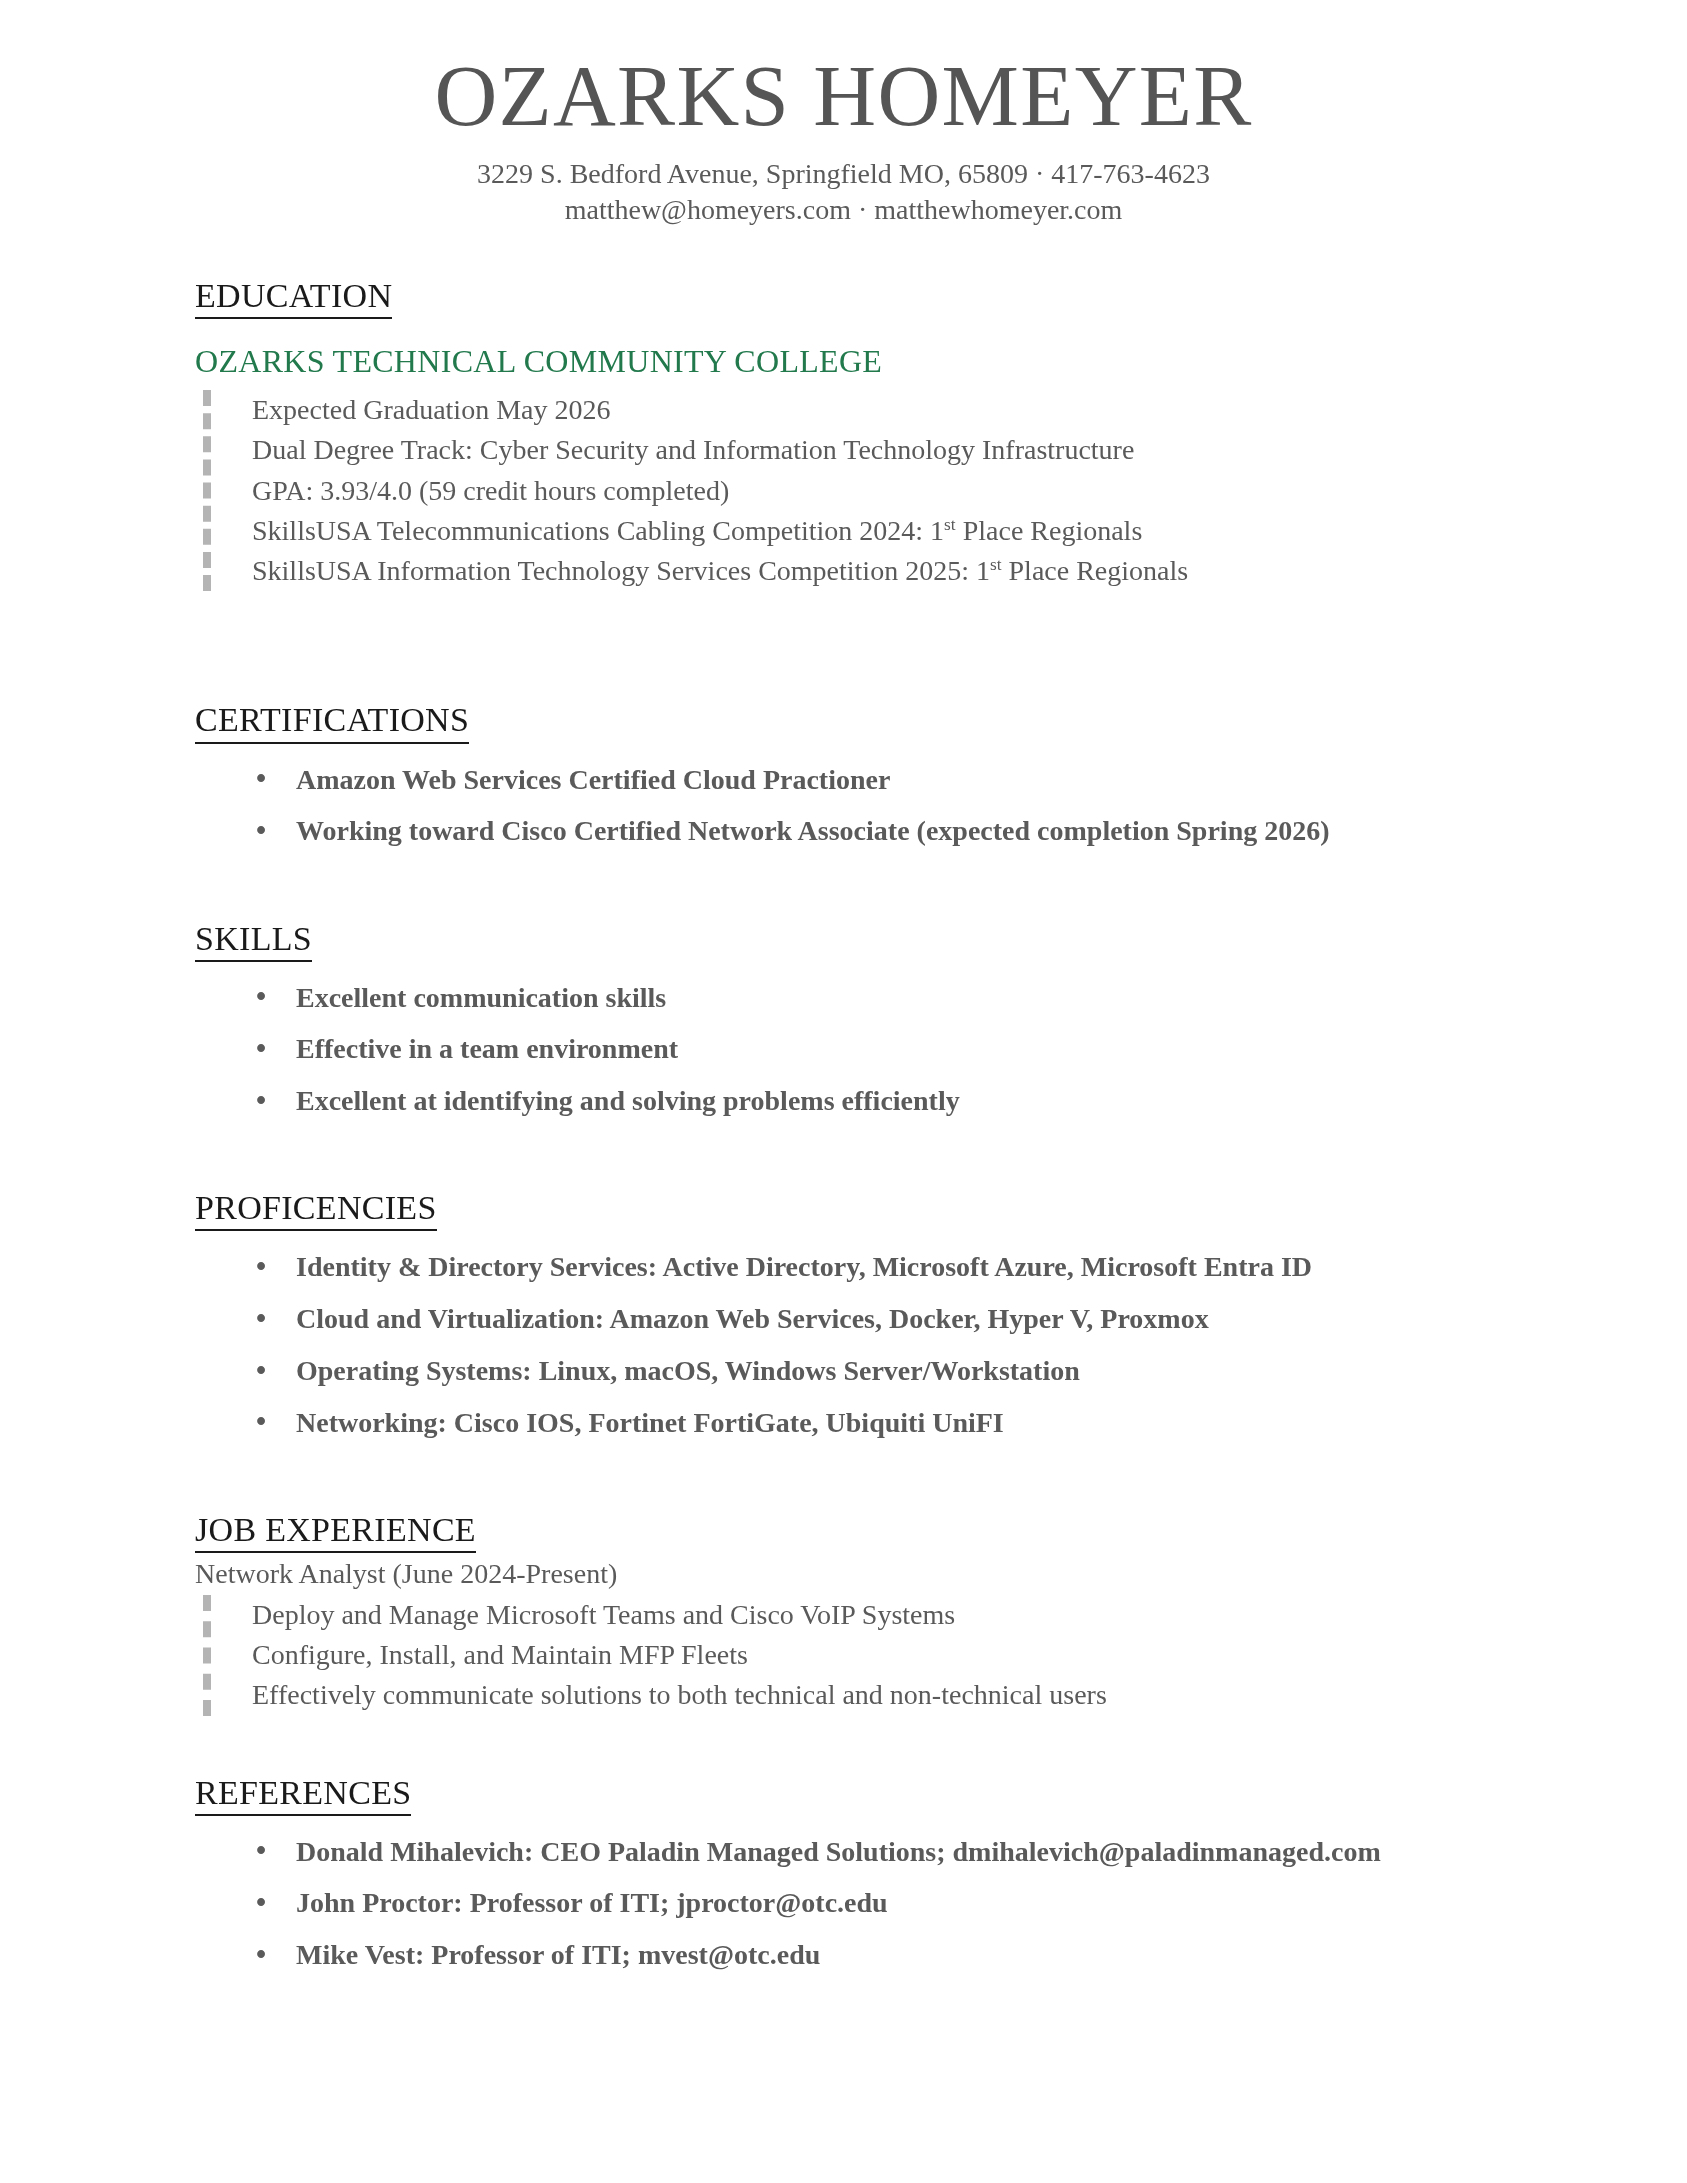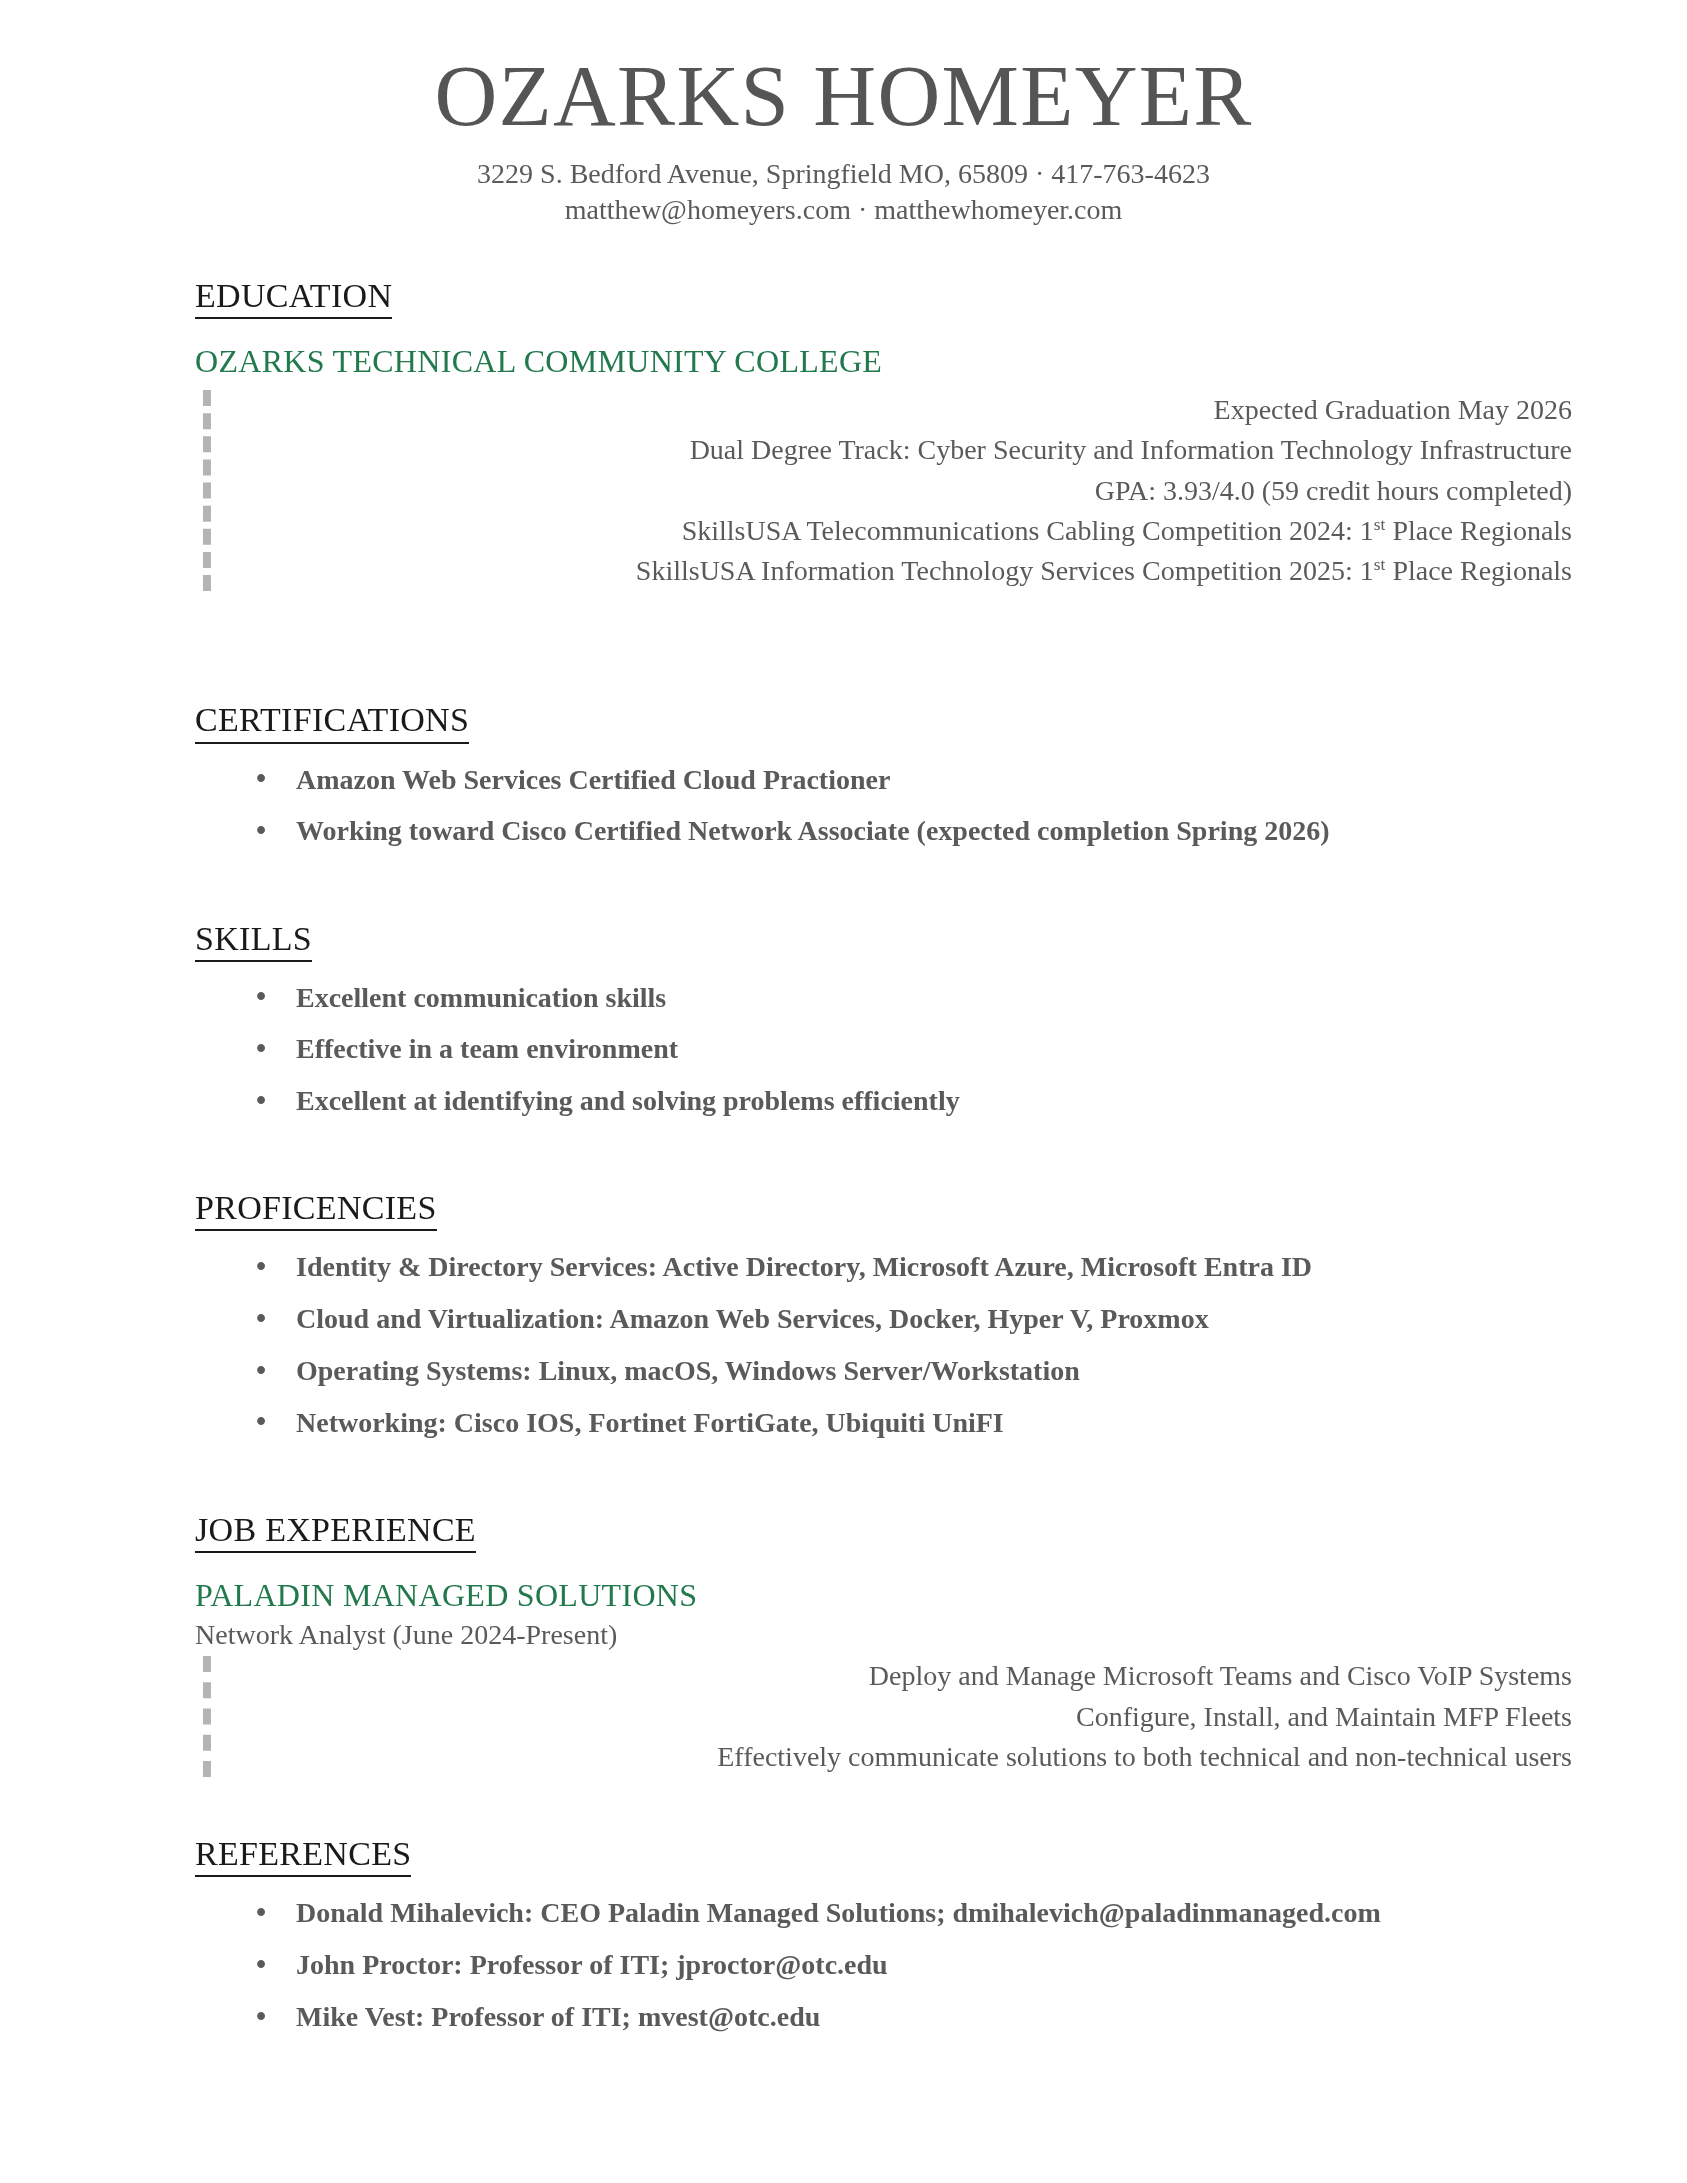--- a/index.html
+++ b/index.html
@@ -91,21 +91,20 @@
     margin-left: 8px;
   }
 
   .rail-list li {
     font-size: 28px;
     line-height: 1.44;
     color: #5a5a5a;
     margin: 0;
     padding: 0;
     white-space: nowrap;
-    text-align: right;
   }
 
   
   .bullet-list {
     list-style: none;
     margin: 16px 0 0 0;
     padding: 0 0 0 0;
     font-weight: bold;
   }
 
@@ -197,21 +196,20 @@
       <ul class="bullet-list" id="proficiencies-list">
           <li>Identity &amp; Directory Services: Active Directory, Microsoft Azure, Microsoft Entra ID</li>
           <li>Cloud and Virtualization: Amazon Web Services, Docker, Hyper V, Proxmox</li>
           <li>Operating Systems: Linux, macOS, Windows Server/Workstation</li>
           <li>Networking: Cisco IOS, Fortinet FortiGate, Ubiquiti UniFI</li>
         </ul>
     </section>
 
     <section class="section sec-job">
       <h2 class="section-heading">JOB EXPERIENCE</h2>
-      <div class="org-heading">PALADIN MANAGED SOLUTIONS</div>
       <div class="job-title">Network Analyst (June 2024-Present)</div>
       <ul class="rail-list job-rail" id="job-list">
           <li>Deploy and Manage Microsoft Teams and Cisco VoIP Systems</li>
           <li>Configure, Install, and Maintain MFP Fleets</li>
           <li>Effectively communicate solutions to both technical and non-technical users</li>
         </ul>
     </section>
 
     <section class="section sec-refs">
       <h2 class="section-heading">REFERENCES</h2>

